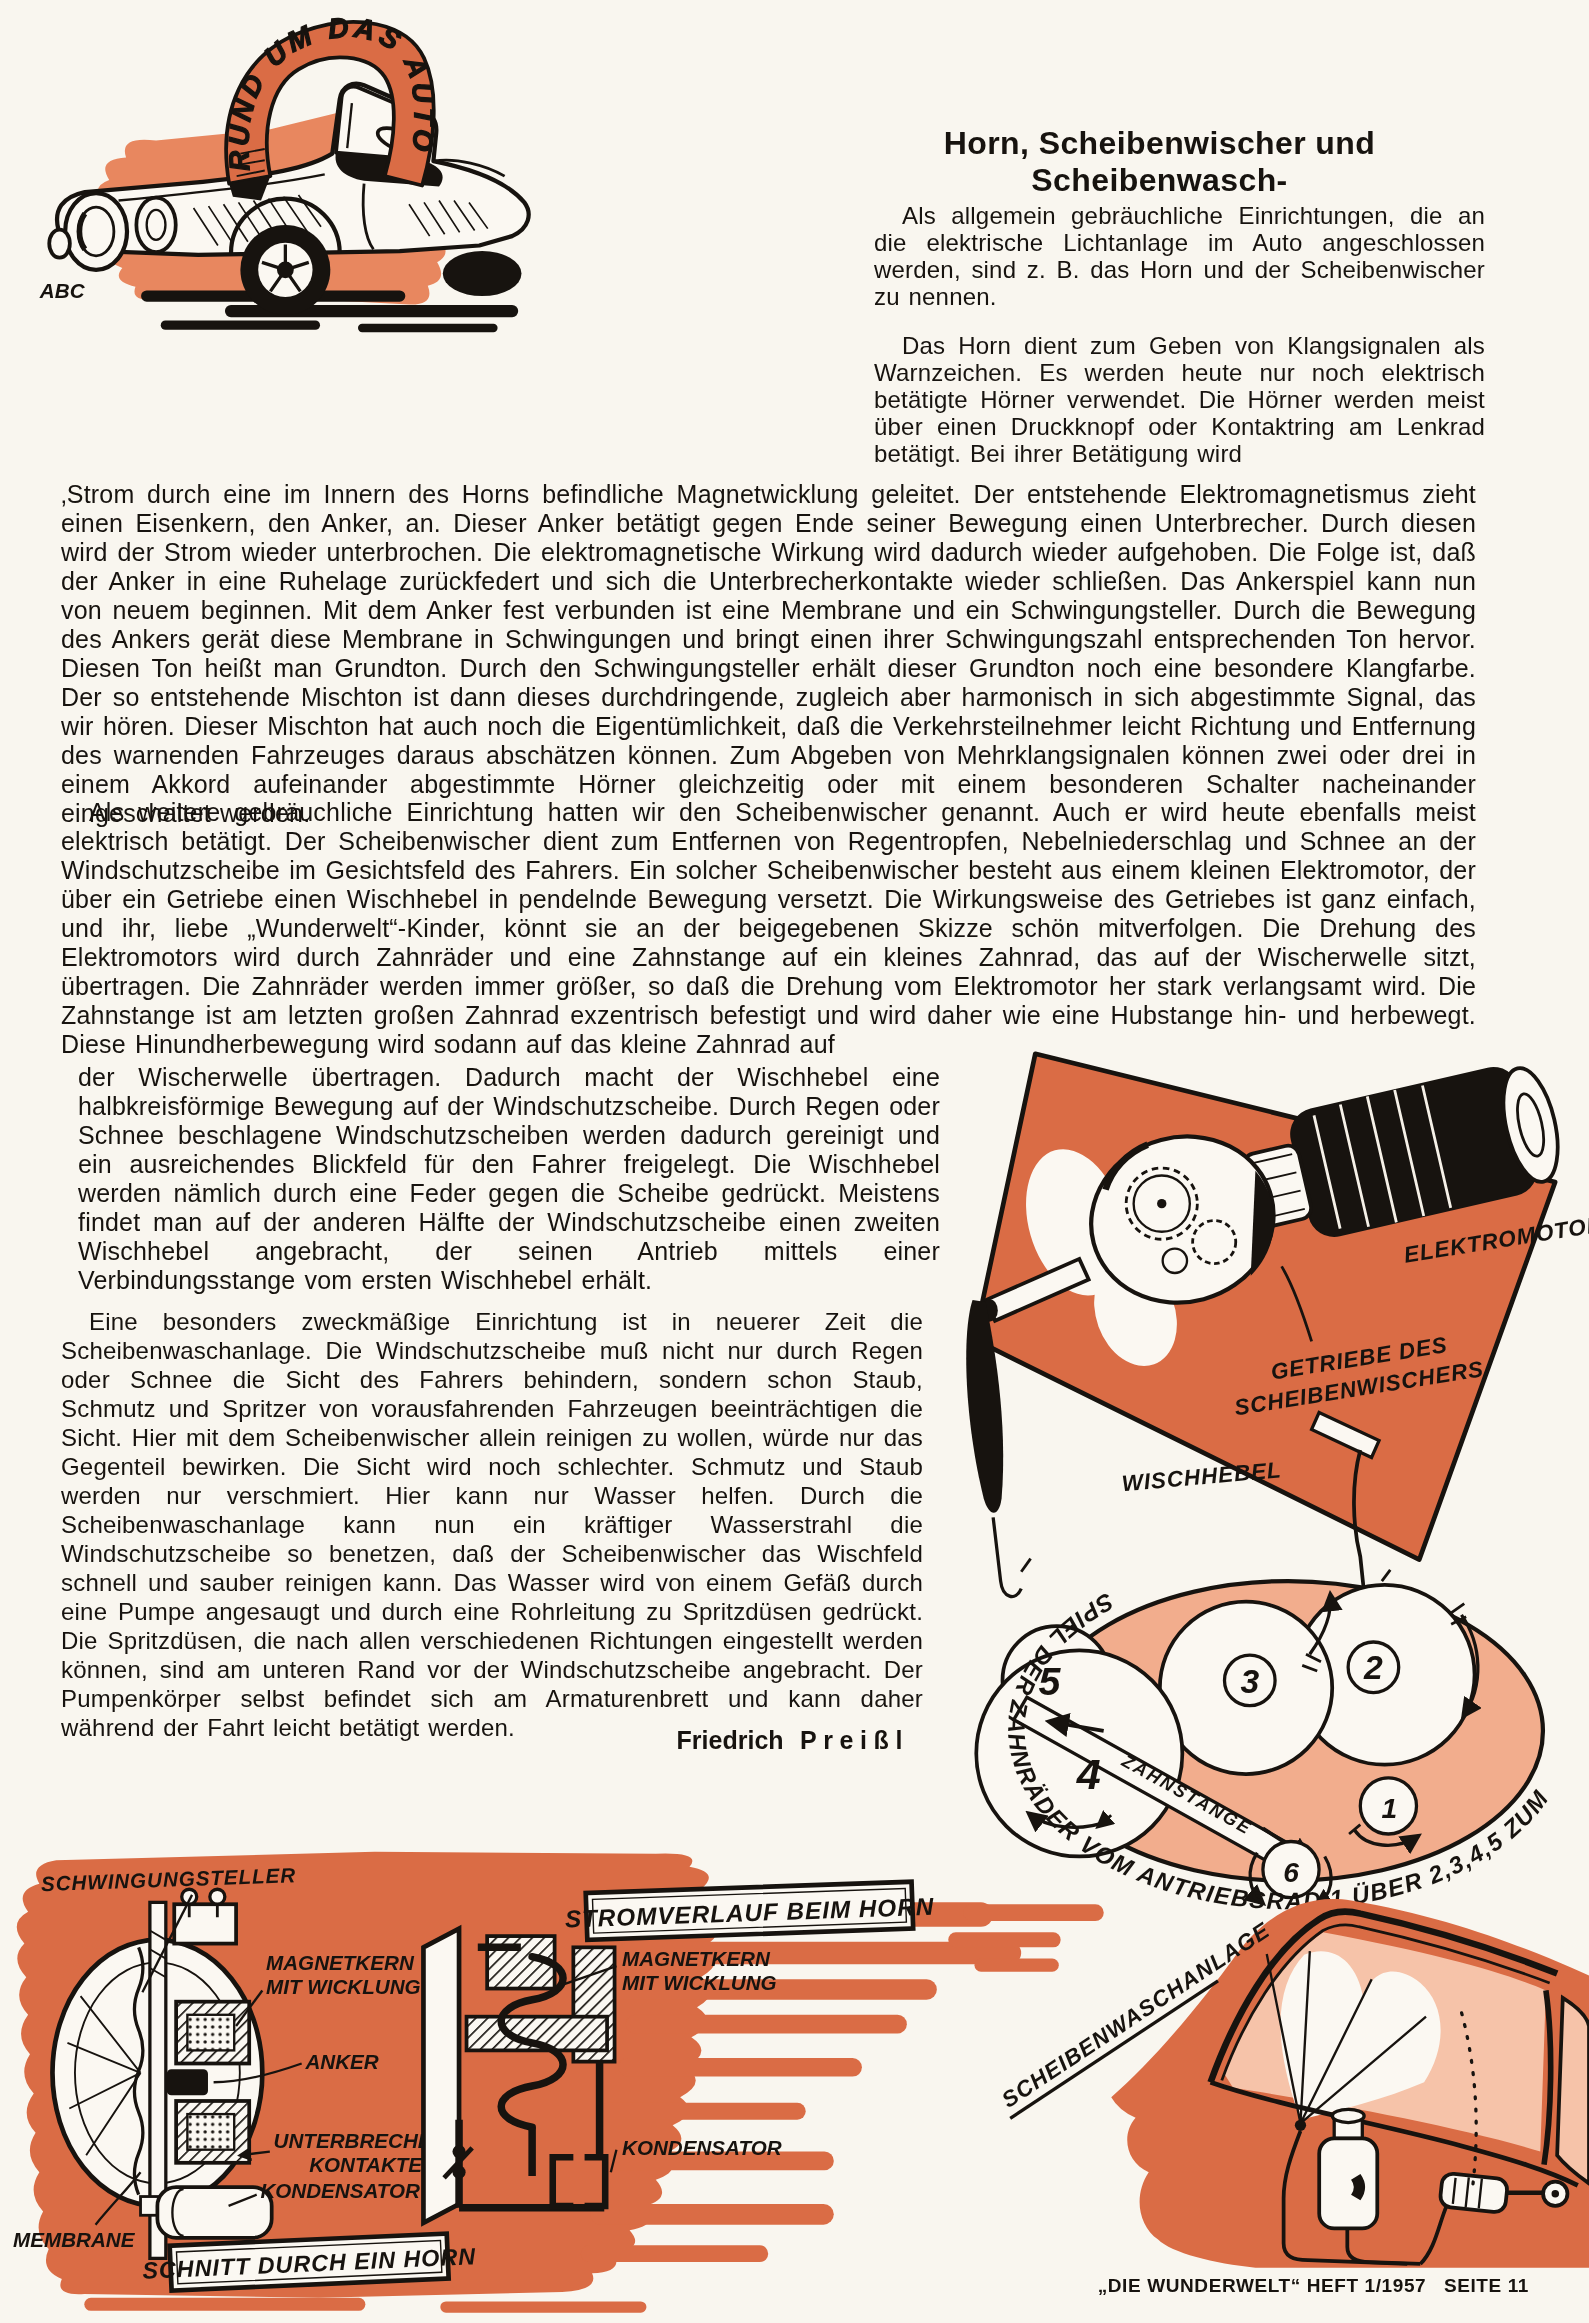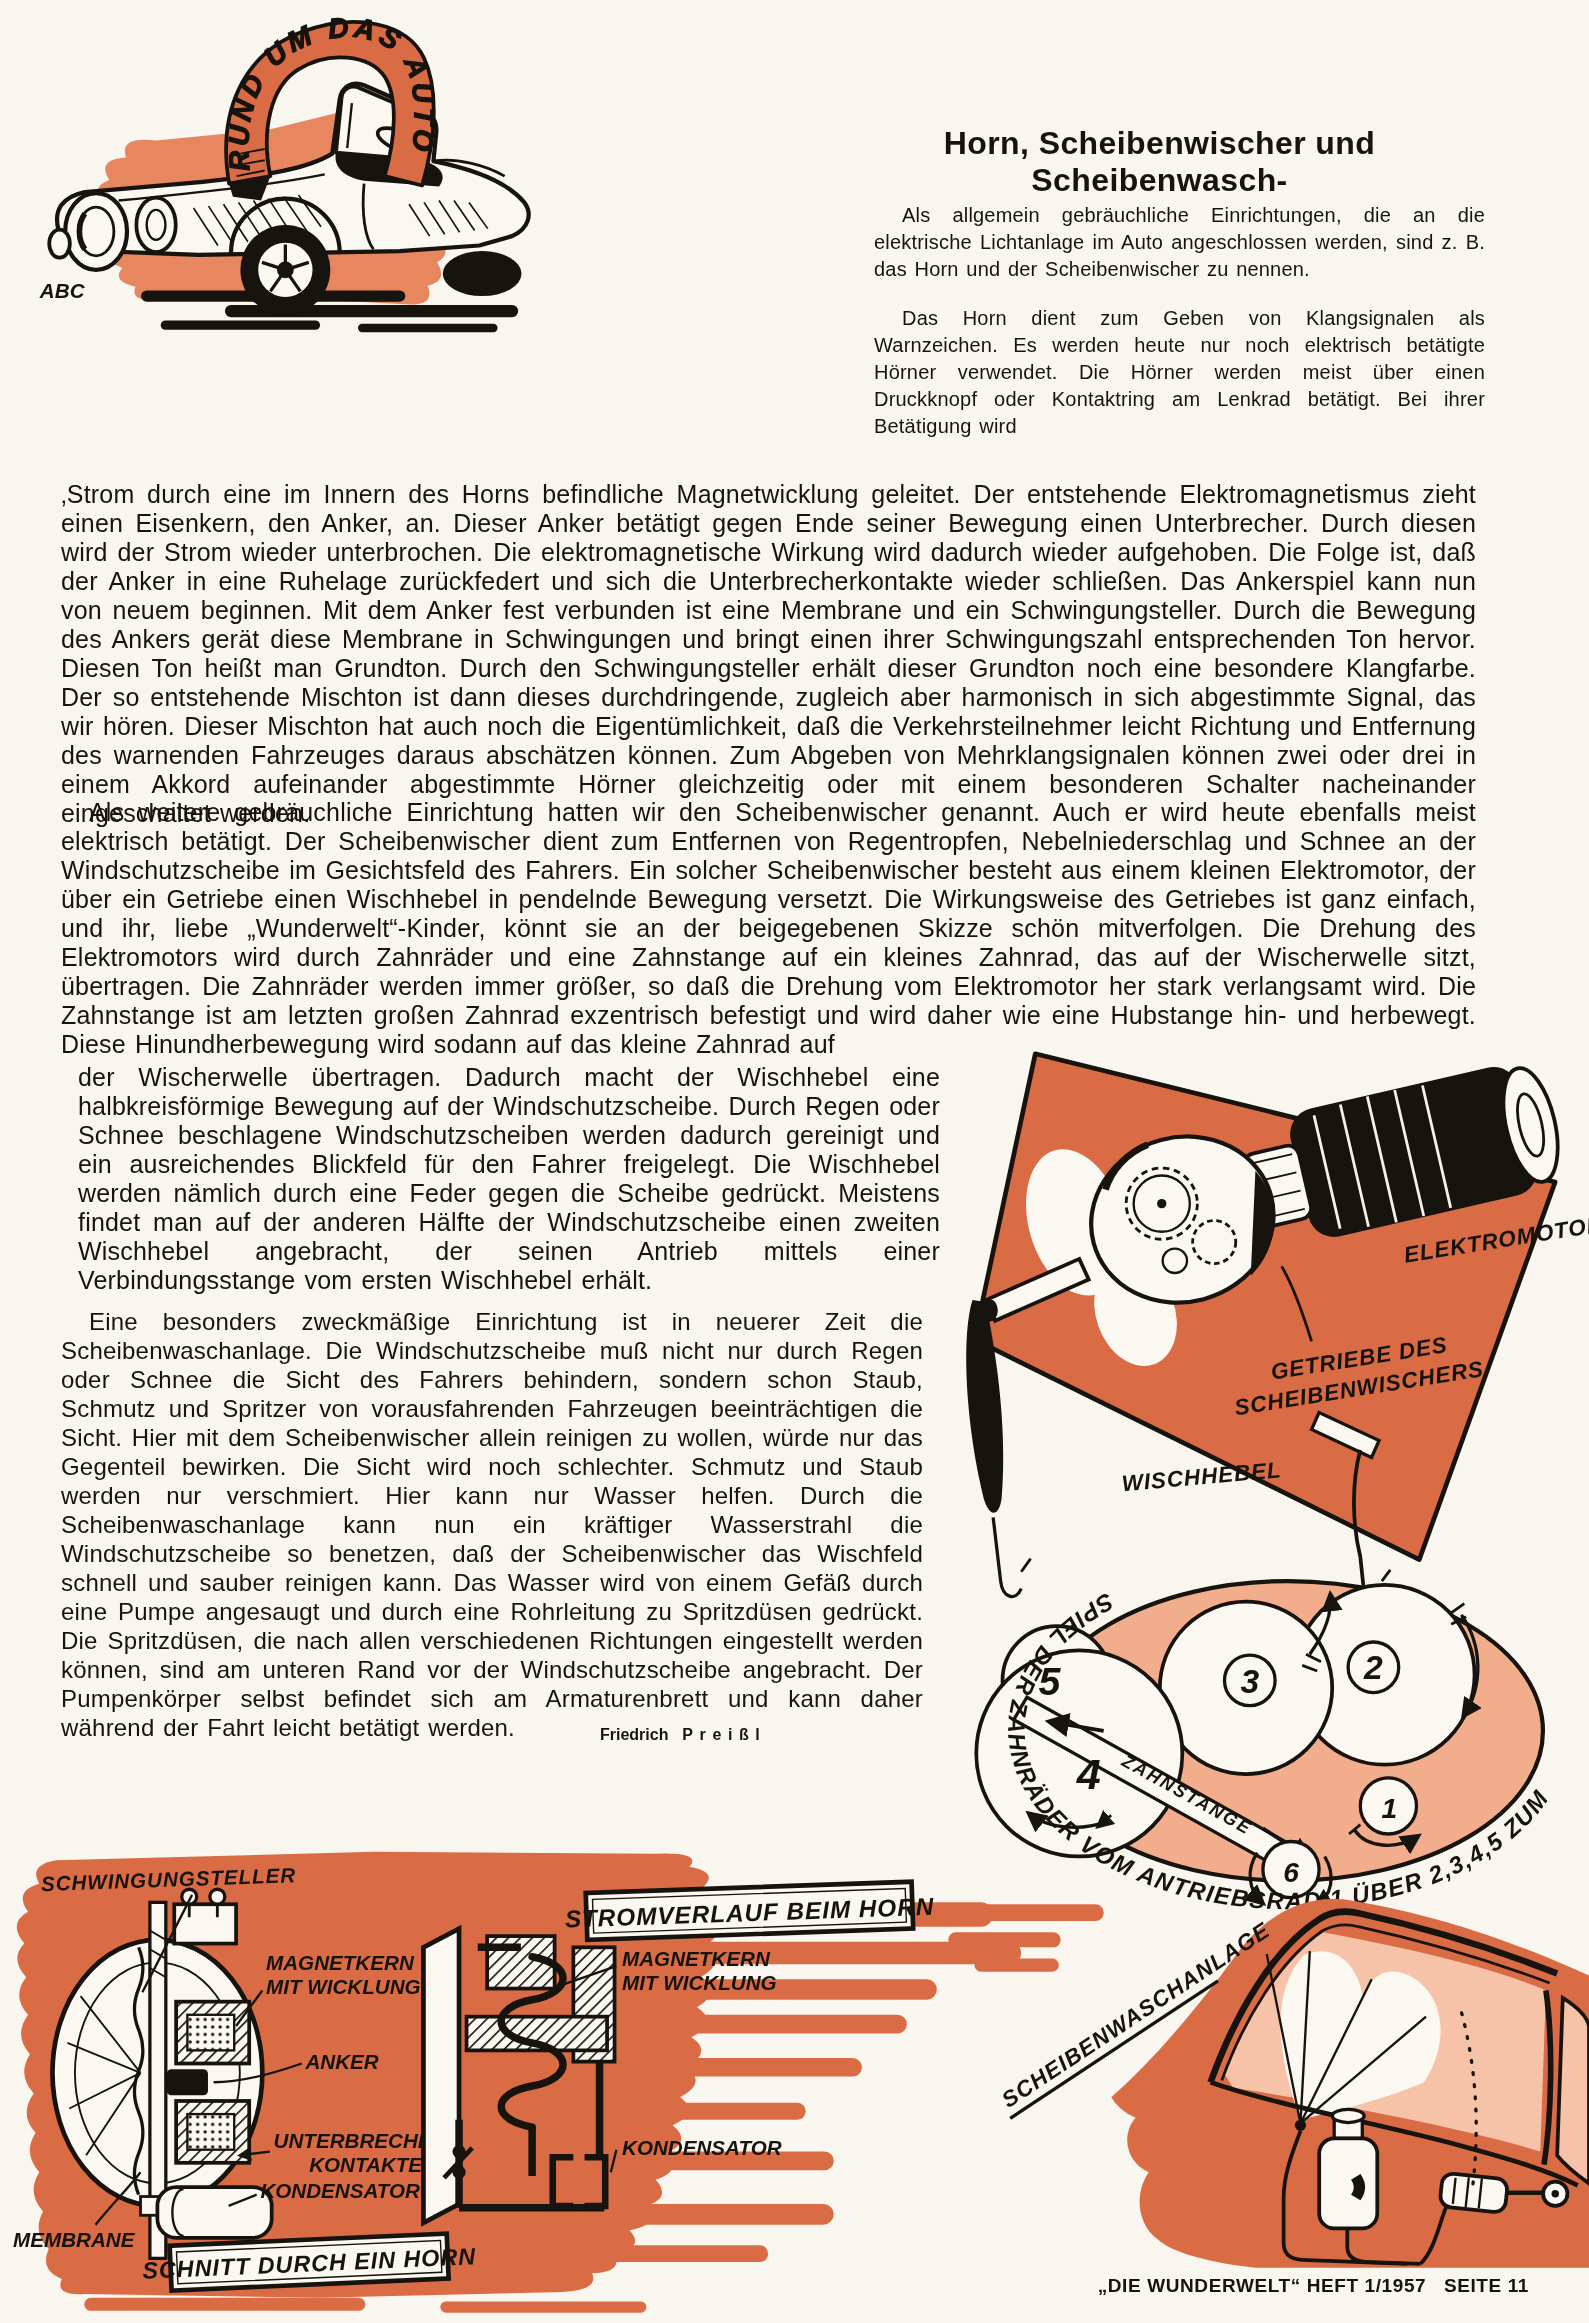--- a/index.html
+++ b/index.html
@@ -16,27 +16,27 @@
     font-size:25px;line-height:29px;text-align:justify;
     word-spacing:1.9px;letter-spacing:0.2px;
   }
   .bodytext p{margin:0;}
   .indent{text-indent:28px;}
   .gap{margin-top:21.5px !important;}
   #title{
     left:824px;top:125px;width:671px;text-align:center;
     font-size:32px;line-height:37px;font-weight:bold;letter-spacing:0.4px;
   }
-  #intro-col{left:874px;top:202px;width:611px;font-size:20px;line-height:27px;}
+  #intro-col{left:874px;top:202px;width:611px;font-size:24px;line-height:27px;}
   #full-1{left:61px;top:480px;width:1415px;}
   #full-2{left:61px;top:798px;width:1415px;}
   #narrow-1{left:78px;top:1063px;width:862px;}
   #narrow-2{left:61px;top:1307px;width:862px;font-size:24px;}
   #signature{
-    left:600px;top:1726px;width:309px;font-size:16px;font-weight:bold;
+    left:600px;top:1726px;width:309px;font-size:25px;font-weight:bold;text-align:right;
   }
   #signature .author-last{letter-spacing:6.6px;margin-left:9.4px;}
   #footer{
     left:1012px;top:2275px;width:517px;text-align:right;
     font-size:19px;font-weight:bold;letter-spacing:0.6px;white-space:pre;
   }
   svg{position:absolute;overflow:visible;}
   svg text{font-family:"Liberation Sans",sans-serif;}
   .hand{font-weight:bold;font-style:italic;fill:#17130f;}
   .ink{stroke:#17130f;}

